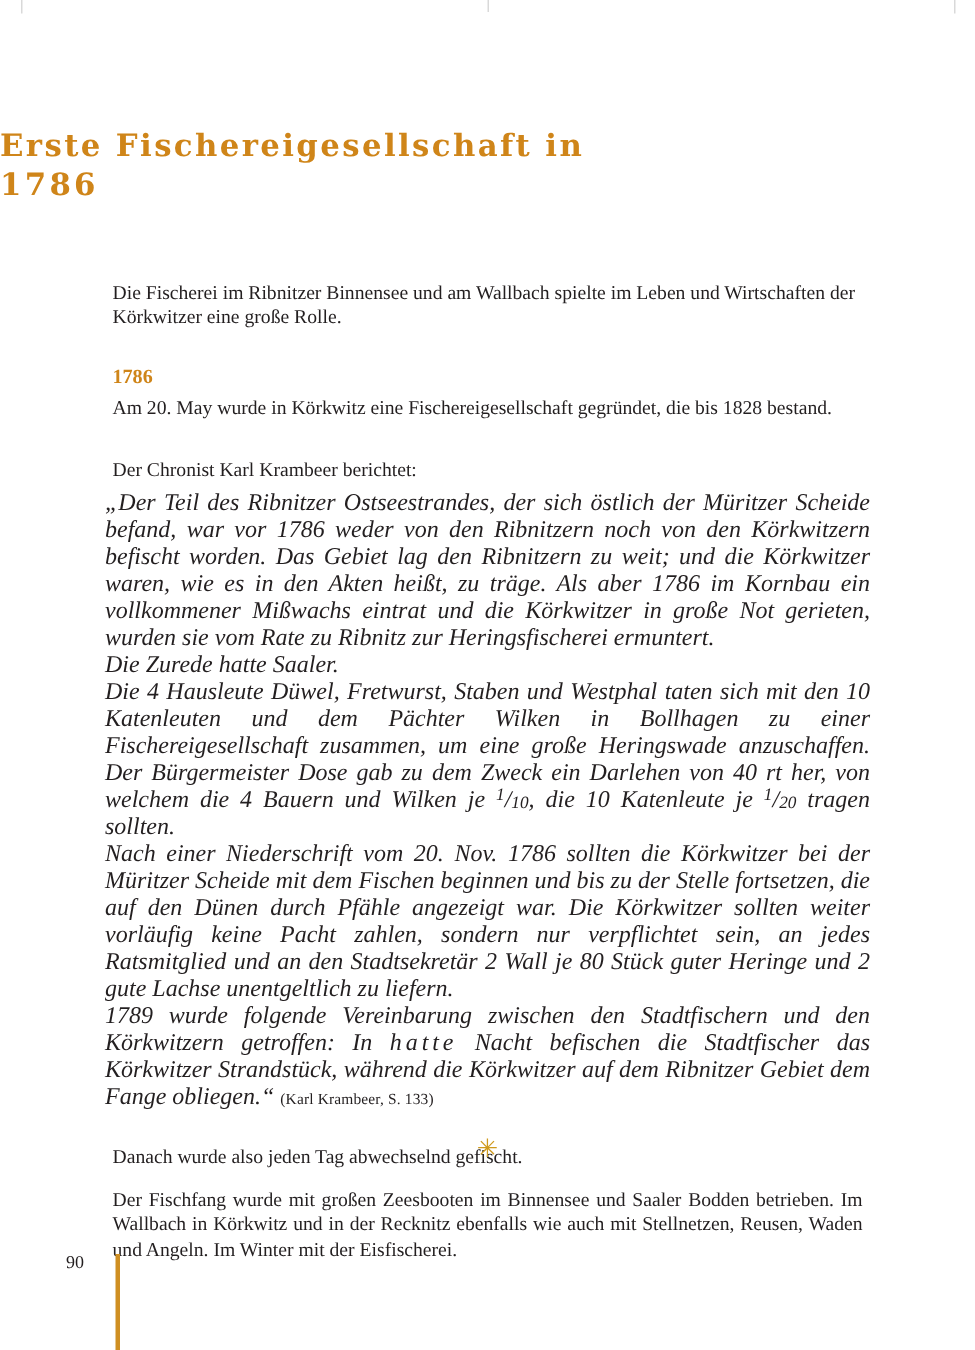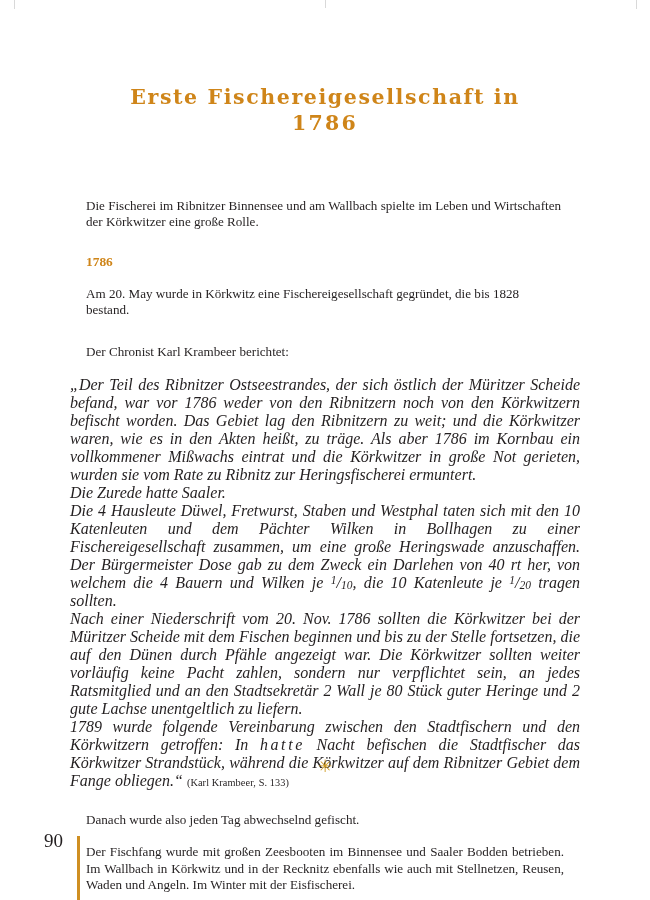--- a/index.html
+++ b/index.html
@@ -28,21 +28,20 @@
   .crop-mark.cm-left   { left: 14px; }
   .crop-mark.cm-center { left: 325px; height: 8px; }
   .crop-mark.cm-right  { left: 636px; }
 
   
   .title-block {
     position: absolute;
     left: 0;
     top: 84px;
     width: 650px;
-    text-align: center;
   }
   .title-line {
     font-family: "DejaVu Serif", "Liberation Serif", serif;
     font-weight: 700;
     font-size: 20.5px;
     line-height: 26px;
     letter-spacing: 1.6px;
     color: #cf8519;
     white-space: nowrap;
     font-style: normal;
@@ -52,21 +51,21 @@
   .title-line.l3 { letter-spacing: 2.2px; }
 
   
   .column {
     position: absolute;
     left: 70px;
     top: 182px;
     width: 510px;
   }
   p {
-    margin: 16px;
+    margin: 5px;
     font-size: 13.1px;
     line-height: 16.4px;
     text-align: justify;
     hyphens: none;
   }
   .para + .para { margin-top: 13px; }
 
   .lead { text-align: left; }
 
   .year-head {
@@ -132,21 +131,21 @@
     font-size: 17px;
     line-height: 17px;
     font-family: "DejaVu Sans", "Liberation Sans", sans-serif;
   }
 
   
   .page-number {
     position: absolute;
     left: 44px;
     top: 832px;
-    font-size: 19px;
+    font-size: 12px;
     line-height: 18px;
     color: #231f20;
   }
   .vrule {
     position: absolute;
     left: 77px;
     top: 836px;
     width: 2.5px;
     height: 64px;
     background: #cf8f22;

